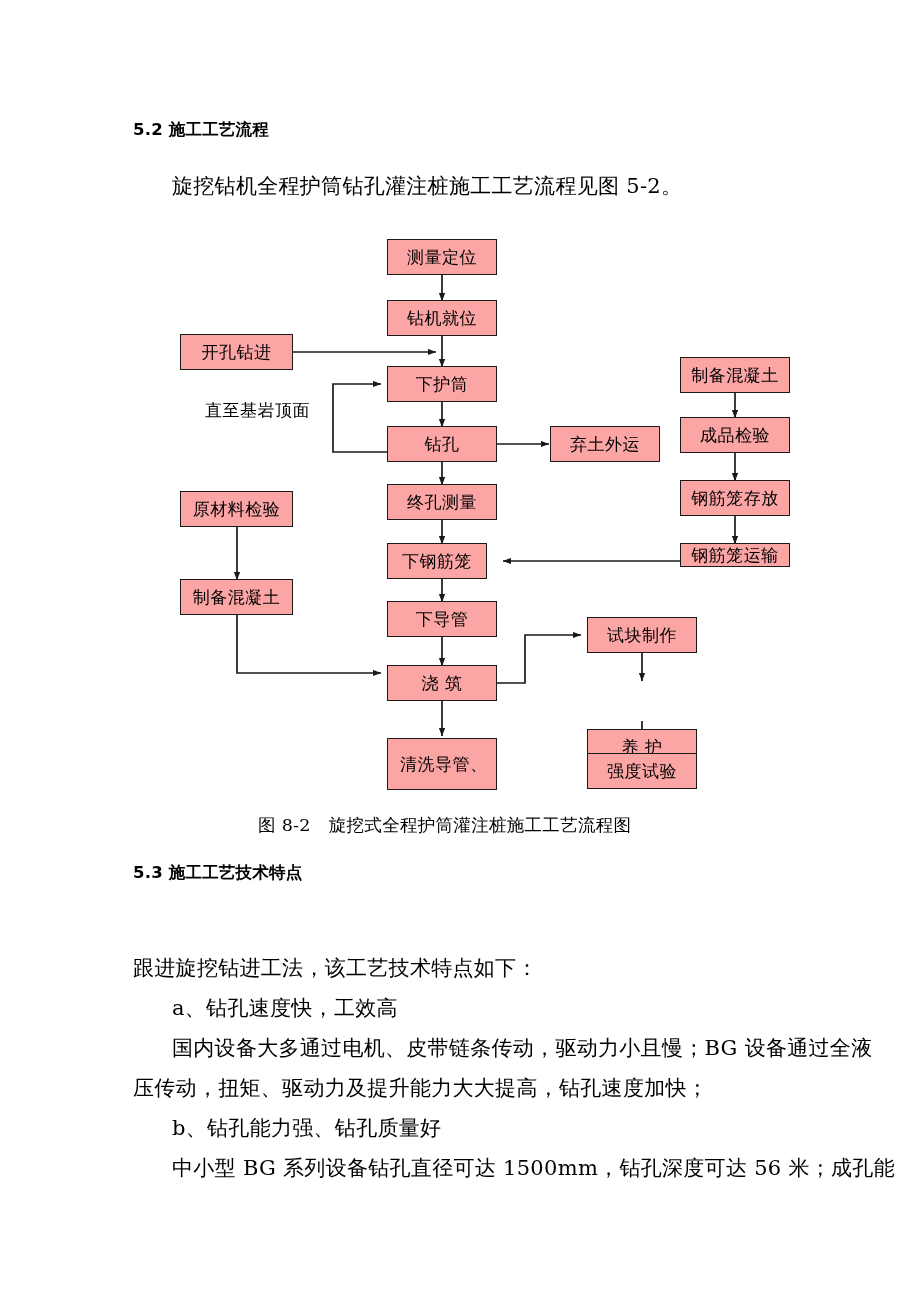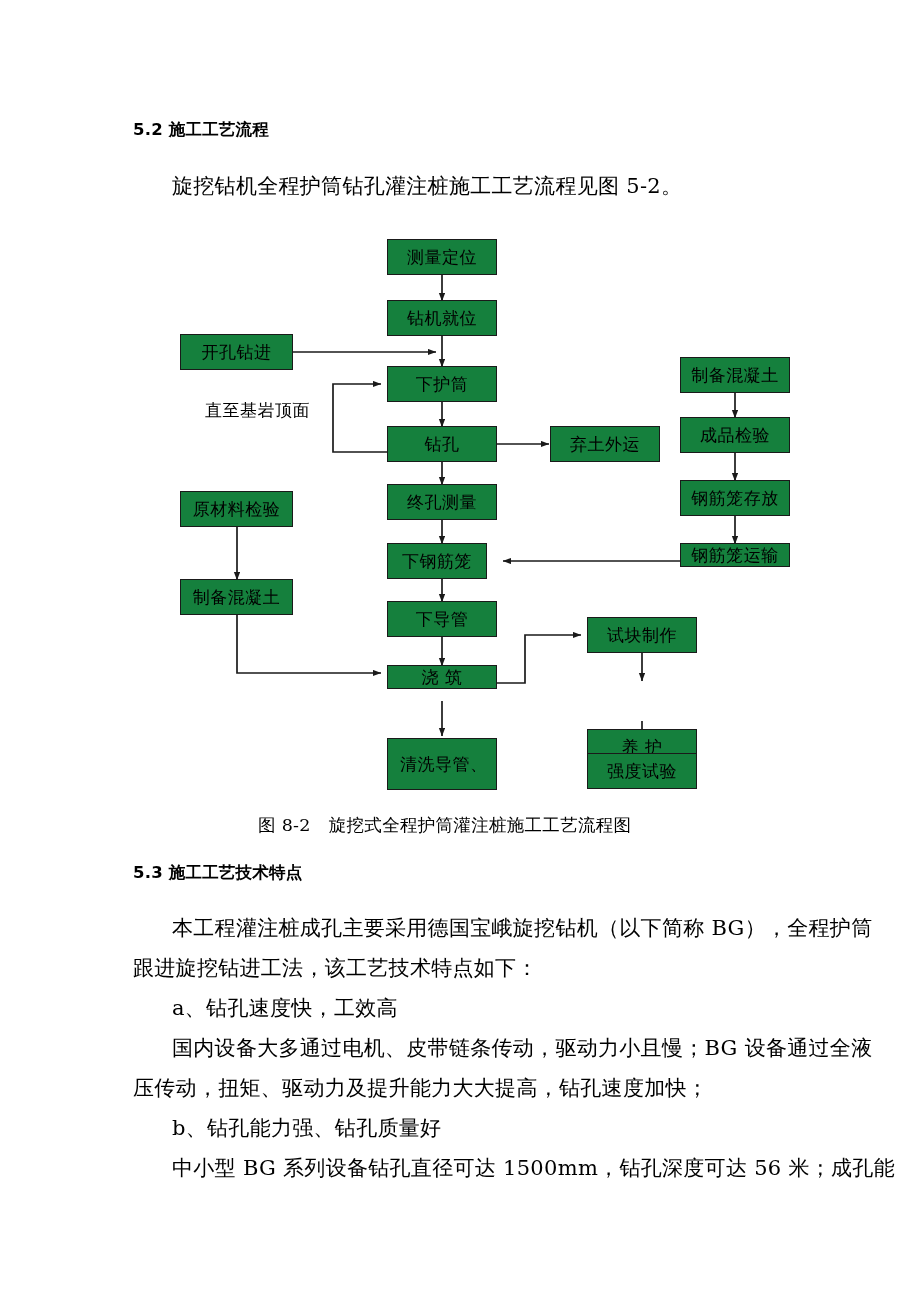--- a/index.html
+++ b/index.html
@@ -54,21 +54,21 @@
     left: 0;
     top: 0;
     width: 920px;
     height: 1302px;
     pointer-events: none;
   }
   .fnode {
     position: absolute;
     box-sizing: border-box;
     border: 1.6px solid #1a1a1a;
-    background: #15803d;
+    background: #fca5a5;
     font-family: "DejaVu Serif", "Liberation Serif", serif;
     font-size: 17px;
     letter-spacing: 0.5px;
     display: flex;
     align-items: center;
     justify-content: center;
     white-space: nowrap;
   }
   .fnode.tall {
     align-items: flex-start;
@@ -156,21 +156,21 @@
   <div class="fnode" style="left:387px; top:426px; width:110px; height:36px;">钻孔</div>
 
   <div class="fnode" style="left:550px; top:426px; width:110px; height:36px;">弃土外运</div>
 
   <div class="fnode" style="left:387px; top:484px; width:110px; height:36px;">终孔测量</div>
 
   <div class="fnode" style="left:387px; top:543px; width:100px; height:36px;">下钢筋笼</div>
 
   <div class="fnode" style="left:387px; top:601px; width:110px; height:36px;">下导管</div>
 
-  <div class="fnode" style="left:387px; top:665px; width:110px; height:24px;">浇  筑</div>
+  <div class="fnode" style="left:387px; top:665px; width:110px; height:36px;">浇  筑</div>
 
   <div class="fnode tall" style="left:387px; top:738px; width:110px; height:52px;">清洗导管、</div>
 
   <div class="fnode" style="left:680px; top:357px; width:110px; height:36px;">制备混凝土</div>
 
   <div class="fnode" style="left:680px; top:417px; width:110px; height:36px;">成品检验</div>
 
   <div class="fnode" style="left:680px; top:480px; width:110px; height:36px;">钢筋笼存放</div>
 
   <div class="fnode" style="left:680px; top:543px; width:110px; height:24px;">钢筋笼运输</div>
@@ -184,21 +184,20 @@
   <div class="fnode" style="left:587px; top:685px; width:110px; height:36px;margin-top:44px;">养  护</div>
 
   <div class="fnode" style="left:587px; top:753px; width:110px; height:36px;">强度试验</div>
 
   <div class="caption" style="left:258px; top:813px;">
     <span>图 8-2</span><span class="wide-space"></span><span>旋挖式全程护筒灌注桩施工工艺流程图</span>
   </div>
 
   <div class="heading" style="left:133px; top:862px;">5.3 施工工艺技术特点</div>
 
-  <div class="para" style="left:172px; top:908px;">本工程灌注桩成孔主要采用德国宝峨旋挖钻机（以下简称 BG），全程护筒</div>
 
   <div class="para" style="left:133px; top:948px;">跟进旋挖钻进工法，该工艺技术特点如下：</div>
 
   <div class="para" style="left:172px; top:988px;">a、钻孔速度快，工效高</div>
 
   <div class="para" style="left:172px; top:1028px;">国内设备大多通过电机、皮带链条传动，驱动力小且慢；BG 设备通过全液</div>
 
   <div class="para" style="left:133px; top:1068px;">压传动，扭矩、驱动力及提升能力大大提高，钻孔速度加快；</div>
 
   <div class="para" style="left:172px; top:1108px;">b、钻孔能力强、钻孔质量好</div>

